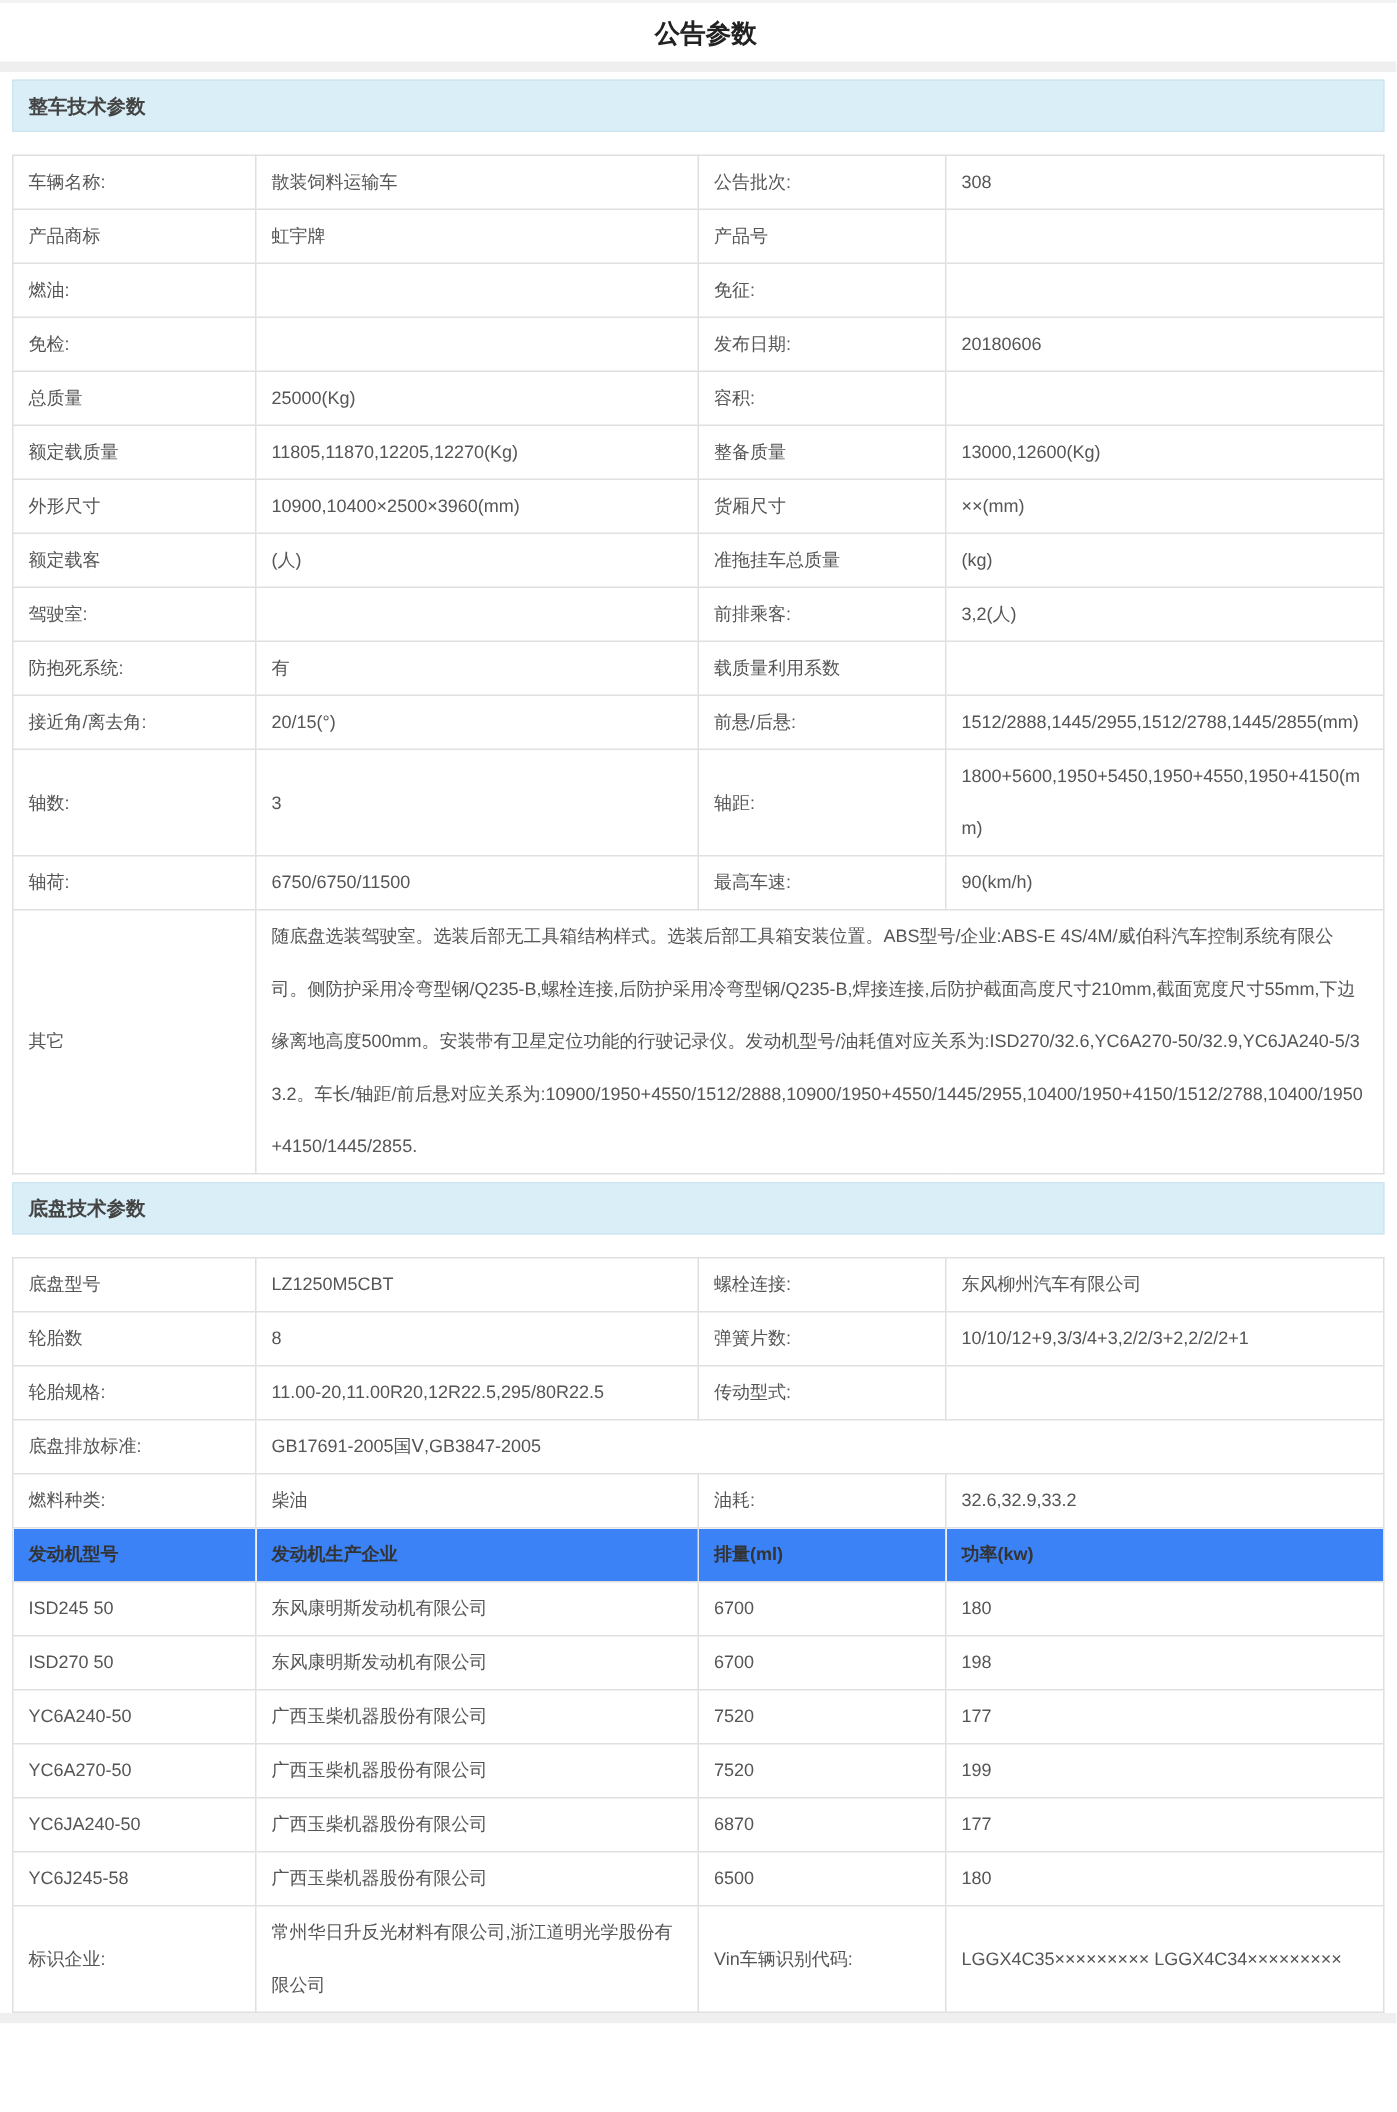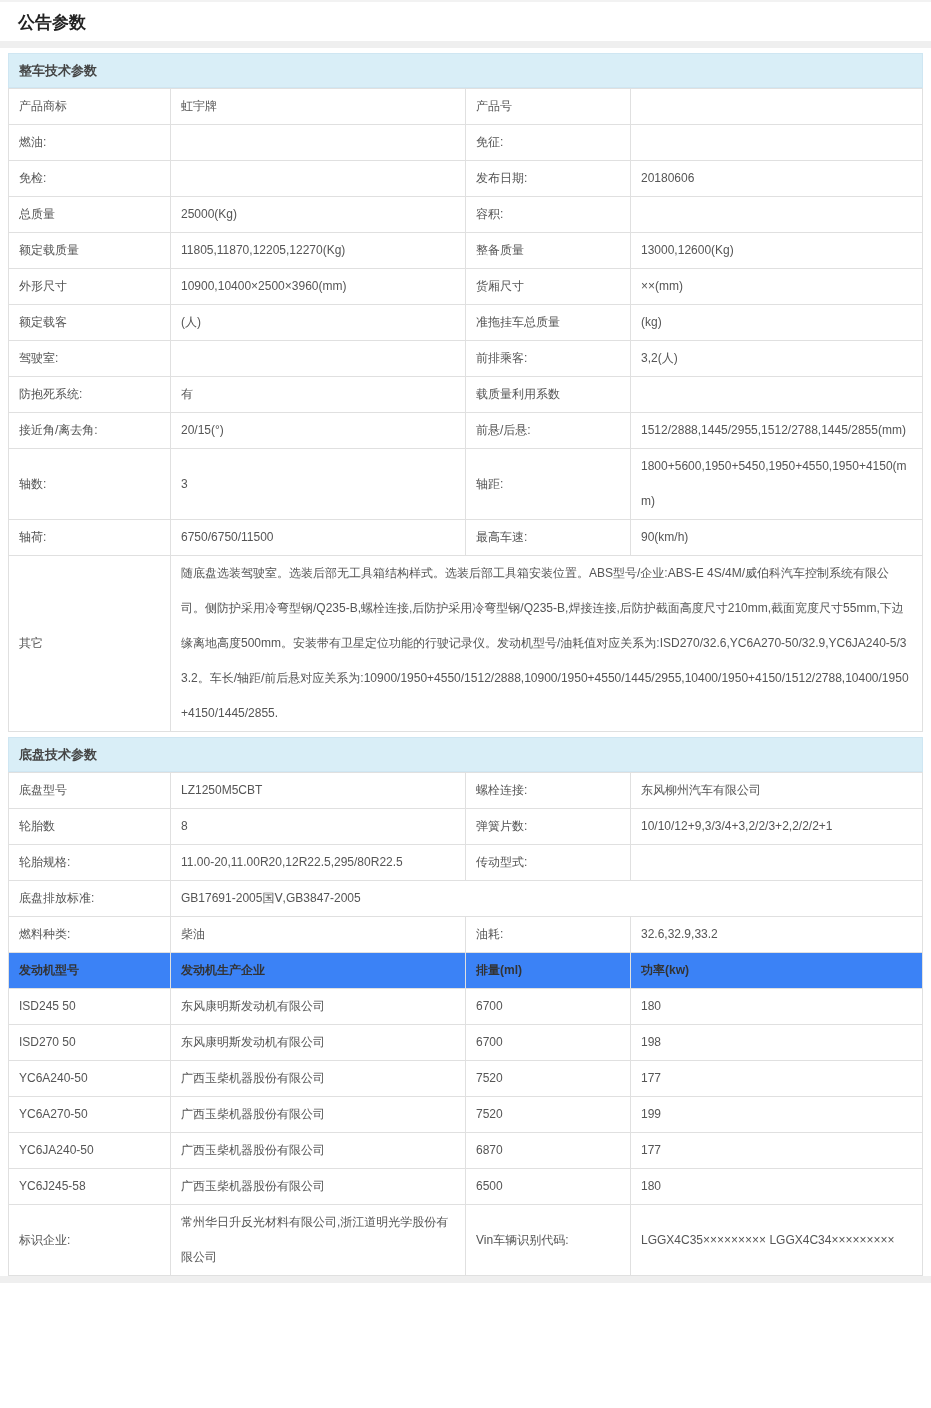--- a/index.html
+++ b/index.html
@@ -10,27 +10,28 @@
   body {
     width: 931px;
     font-family: "Liberation Sans", "DejaVu Sans", sans-serif;
     border-top: 2px solid #f2f2f2;
   }
   .page-title {
     padding: 9px 8px 7px 18px;
     font-size: 17px;
     font-weight: bold;
     color: #222222;
+    text-align: center;
   }
   .divider {
     height: 7px;
     background: #efefef;
   }
   .section-band {
-    margin: 5px 8px 0 8px;
+    margin: 5px 8px 15px 8px;
     background: #d9eef7;
     border: 1px solid #cfe6f2;
     height: 33px;
     line-height: 33px;
     padding: 0 10px;
     font-size: 13px;
     font-weight: bold;
     color: #444444;
   }
   table.params-table {
@@ -65,20 +66,26 @@
       <div class="section-band">整车技术参数</div>
       <table class="params-table">
         <colgroup>
           <col style="width: 162px;">
           <col style="width: 295px;">
           <col style="width: 165px;">
           <col>
         </colgroup>
         <tbody>
           <tr class="">
+            <td>车辆名称:</td>
+            <td>散装饲料运输车</td>
+            <td>公告批次:</td>
+            <td>308</td>
+          </tr>
+          <tr class="">
             <td>产品商标</td>
             <td>虹宇牌</td>
             <td>产品号</td>
             <td></td>
           </tr>
           <tr class="">
             <td>燃油:</td>
             <td></td>
             <td>免征:</td>
             <td></td>

